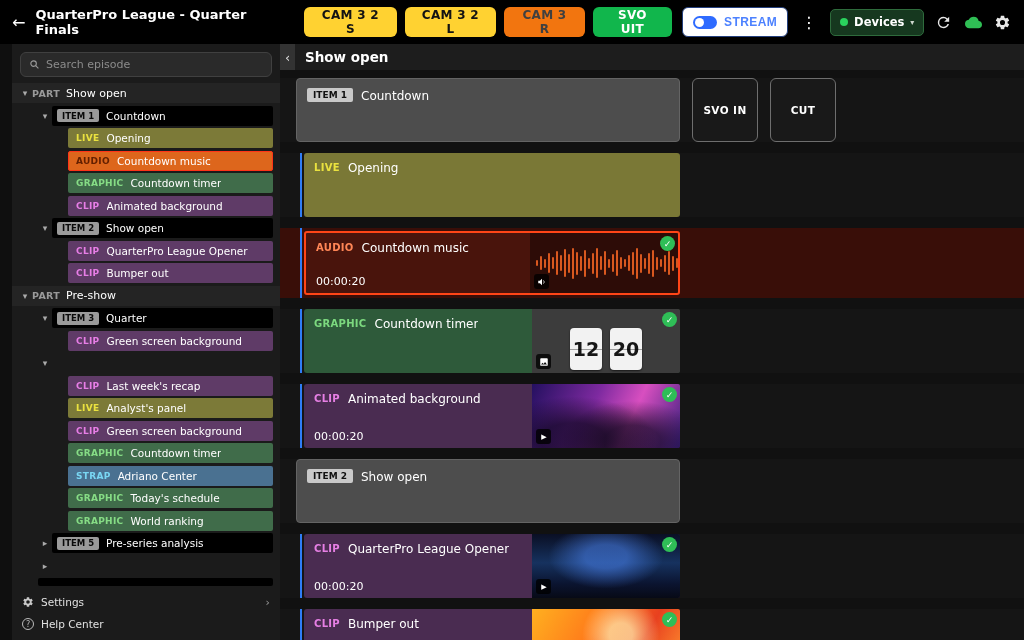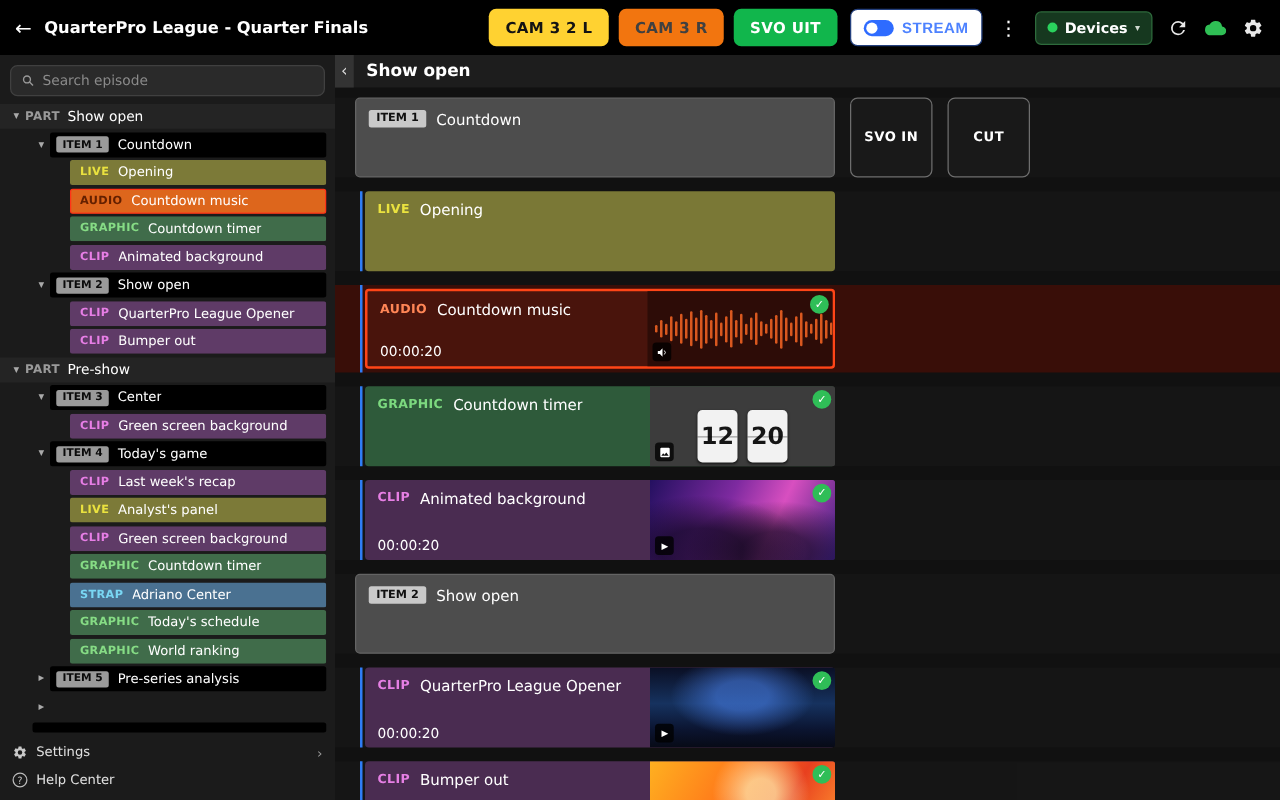--- a/index.html
+++ b/index.html
@@ -20,21 +20,21 @@
   .stream-label { color:#4d82ff; font-size:12px; font-weight:bold; letter-spacing:.4px; }
   .dots-btn { background:none; border:none; color:#fff; font-size:16px; cursor:pointer; padding:0 3px; font-family:inherit; }
   .devices-btn { height:27px; display:flex; align-items:center; gap:6px; background:#16381f; border:1px solid #2e6b3c; border-radius:5px; padding:0 9px; cursor:pointer; font-family:inherit; }
   .dev-dot { width:8px; height:8px; border-radius:50%; background:#2ad15d; }
   .devices-label { font-size:11.5px; font-weight:bold; color:#fff; }
   .dev-caret { font-size:8px; color:#cfd8cf; }
   .tb-icon { width:20px; height:20px; display:flex; align-items:center; justify-content:center; cursor:pointer; background:none; border:none; }
   .tb-icon svg { width:17px; height:17px; }
 
   
-  .body { flex:1; display:flex; min-height:0; }
+  .body { flex:1; display:flex; min-height:0;padding-left:12px; }
 
   
   .sidebar { width:268px; flex:0 0 268px; background:#1b1b1b; display:flex; flex-direction:column; padding-top:8px; }
   .search { margin:0 8px 6px; height:25px; flex:0 0 25px; background:#2a2a2a; border:1px solid #404040; border-radius:6px; display:flex; align-items:center; gap:6px; padding:0 8px; }
   .search svg { width:11px; height:11px; flex:0 0 auto; }
   .search input { flex:1; background:transparent; border:none; outline:none; color:#ccc; font-size:11px; font-family:inherit; min-width:0; }
   .search input::placeholder { color:#8b8b8b; }
   .tree { flex:1; overflow:hidden; display:flex; flex-direction:column; gap:2.5px; }
   .s-row { display:flex; align-items:center; height:20px; flex:0 0 20px; margin-right:7px; }
   .s-part { padding-left:6px; margin-right:0; padding-right:6px; background:#242424; }
@@ -116,20 +116,21 @@
 </head>
 <body>
 
 <div class="app">
 
   <header class="topbar">
     <button class="back-btn">←</button>
     <div class="tb-title">QuarterPro League - Quarter Finals</div>
     <div class="tb-spacer"></div>
     <div class="cam-group">
+        <button class="cam-btn" style="background: rgb(255, 210, 49); color: rgb(19, 19, 19);">CAM 3 2 S</button>
         <button class="cam-btn" style="background: rgb(255, 210, 49); color: rgb(19, 19, 19);">CAM 3 2 L</button>
         <button class="cam-btn" style="background: rgb(242, 117, 15); color: #404040;">CAM 3 R</button>
         <button class="cam-btn" style="background: rgb(17, 182, 76); color: rgb(255, 255, 255);">SVO UIT</button>
       </div>
     <button class="stream-btn">
       <span class="toggle"></span>
       <span class="stream-label">STREAM</span>
     </button>
     <button class="dots-btn">⋮</button>
     <button class="devices-btn">
@@ -222,35 +223,31 @@
           </div>
           <div class="s-row s-part">
             <span class="s-caret">▾</span>
             <span class="s-part-prefix">PART</span>
             <span class="s-part-label">Pre-show</span>
           </div>
           <div class="s-row s-item">
             <span class="s-caret">▾</span>
             <div class="s-item-chip">
               <span class="s-item-badge">ITEM 3</span>
-              <span class="s-item-label">Center</span>
+              <span class="s-item-label">Quarter</span>
             </div>
           </div>
           <div class="s-row s-cue">
             <div class="s-cue-chip cue-CLIP">
               <span class="s-cue-type">CLIP</span>
               <span class="s-cue-label">Green screen background</span>
             </div>
           </div>
           <div class="s-row s-item">
             <span class="s-caret">▾</span>
-            <div class="s-item-chip">
-              <span class="s-item-badge">ITEM 4</span>
-              <span class="s-item-label">Today's game</span>
-            </div>
           </div>
           <div class="s-row s-cue">
             <div class="s-cue-chip cue-CLIP">
               <span class="s-cue-type">CLIP</span>
               <span class="s-cue-label">Last week's recap</span>
             </div>
           </div>
           <div class="s-row s-cue">
             <div class="s-cue-chip cue-LIVE">
               <span class="s-cue-type">LIVE</span>

